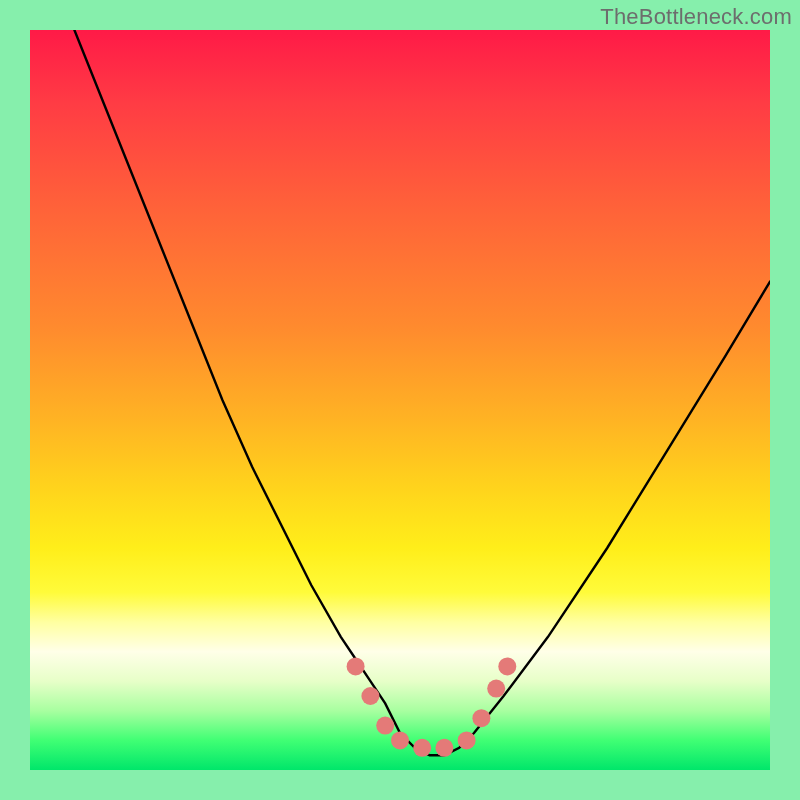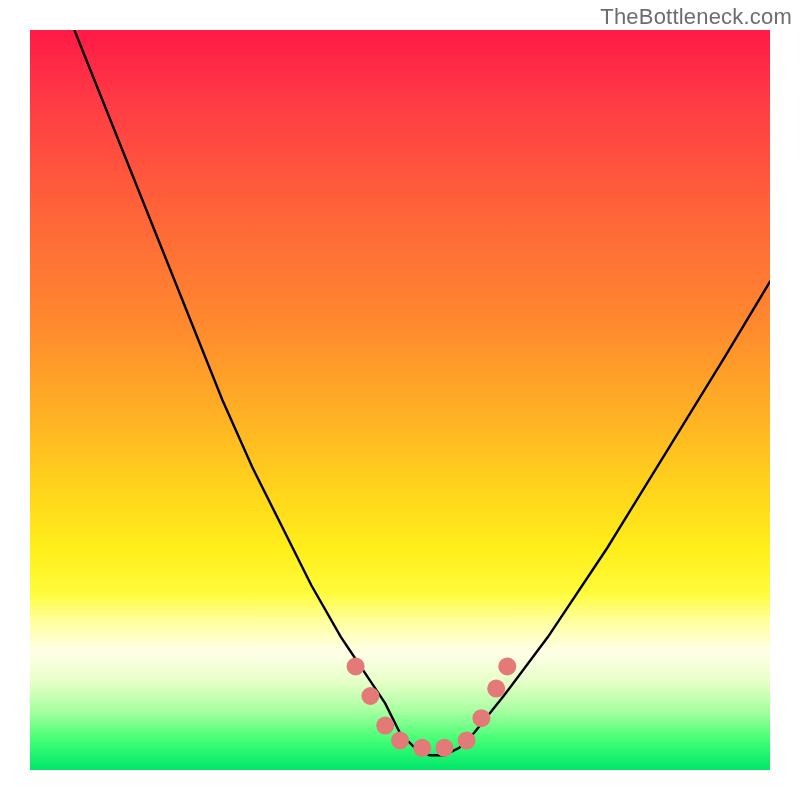--- a/index.html
+++ b/index.html
@@ -9,21 +9,21 @@
     height: 800px;
     background: #000;
     overflow: hidden;
   }
   .frame {
     position: absolute;
     left: 0;
     top: 0;
     width: 800px;
     height: 800px;
-    background: #ffffff;
+    background: #86efac;
   }
   
   .plot {
     position: absolute;
     left: 30px;
     top: 30px;
     width: 740px;
     height: 740px;
     overflow: hidden;
     background: linear-gradient(

